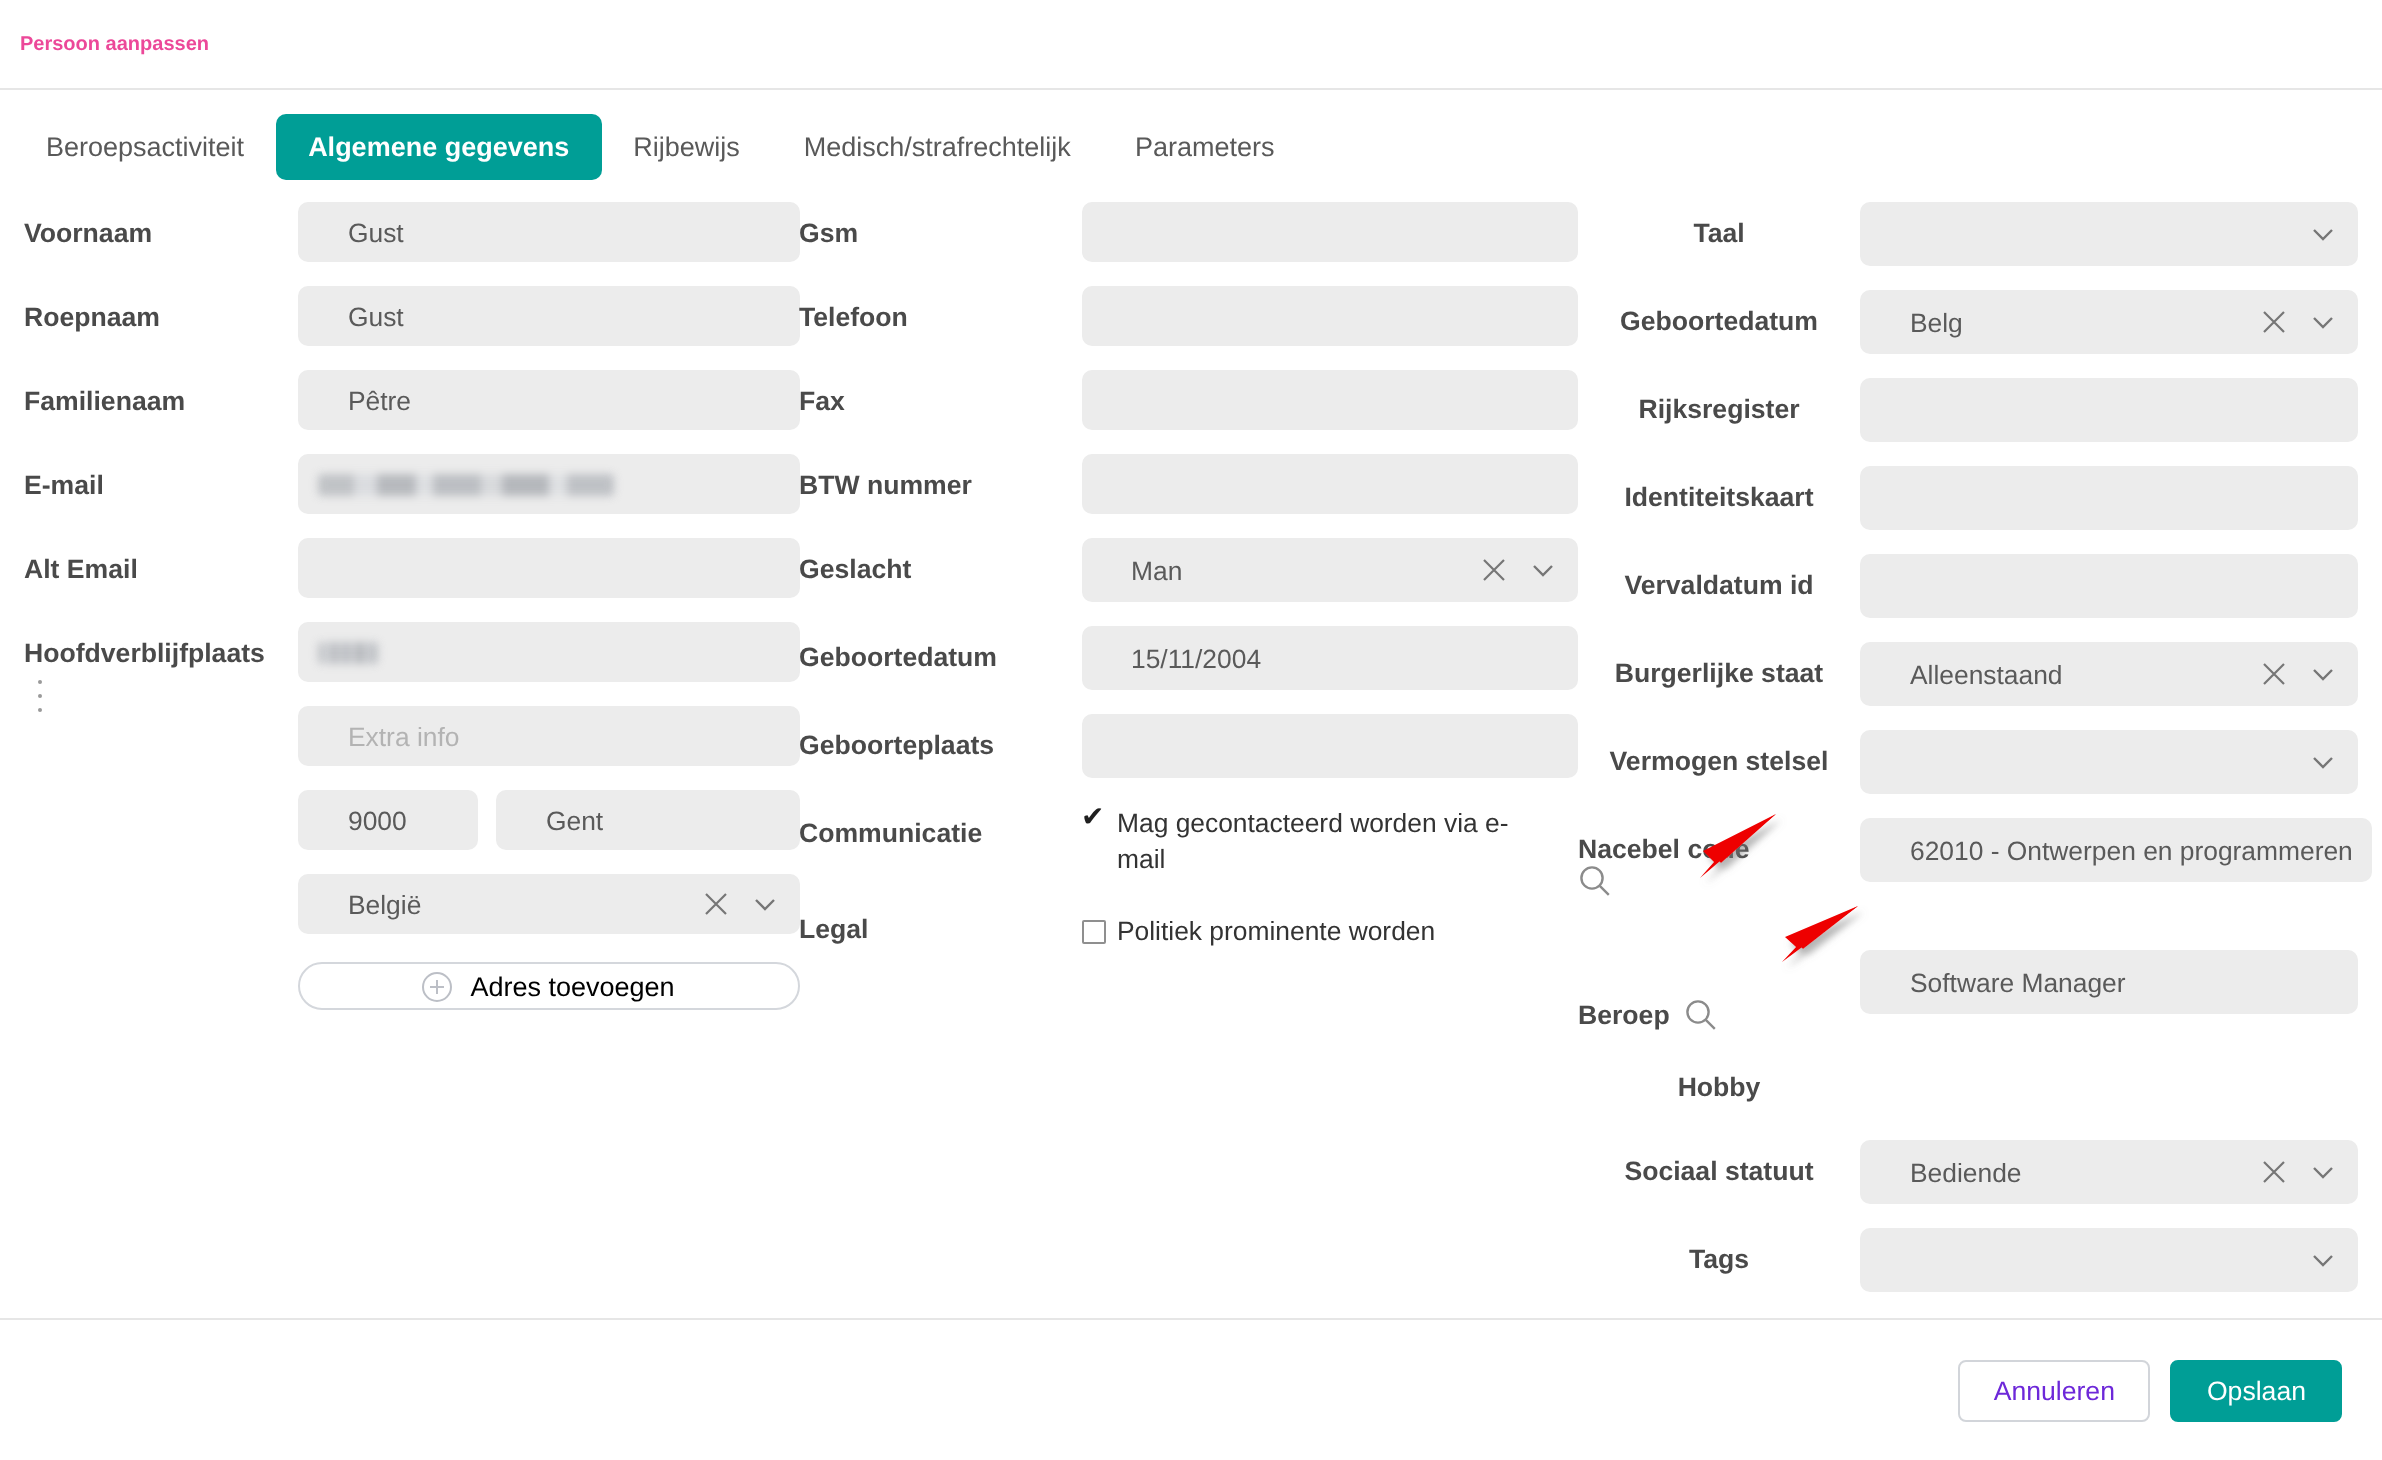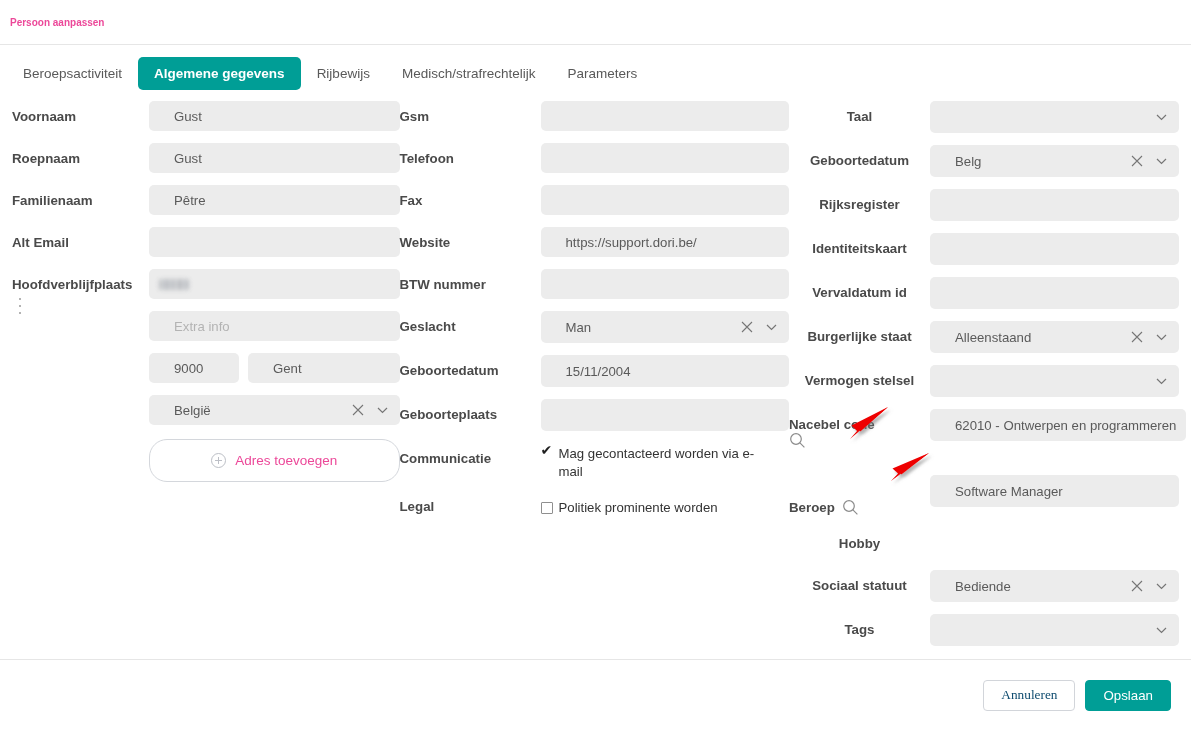--- a/index.html
+++ b/index.html
@@ -139,29 +139,29 @@
   }
   .dots-menu i { display: block; width: 2px; height: 2px; border-radius: 50%; background: #9a9a9a; }
 
   
   .pair { display: flex; gap: 9px; }
   .pair .field.zip { width: 90px; flex: 0 0 90px; }
   .pair .field.city { flex: 1 1 auto; }
 
   
   .add-btn {
-    height: 43px;
+    height: 24px;
     border: 1px solid #d4d7dc;
     border-radius: 18px;
     display: flex;
     align-items: center;
     justify-content: center;
     gap: 9px;
     font-size: 13.5px;
-    color: #ec4899;
+    color: #000000;
     cursor: pointer;
     background: #fff;
     margin-top: 2px;
   }
   .plus-circle {
     width: 15px; height: 15px;
     border: 1px solid #bcbfc6;
     border-radius: 50%;
     position: relative;
   }
@@ -213,21 +213,21 @@
   .btn {
     height: 31px;
     border-radius: 4px;
     display: flex;
     align-items: center;
     justify-content: center;
     font-size: 13.3px;
     cursor: pointer;
     padding: 0 17px;
   }
-  .btn-cancel { background: #fff; border: 1px solid #d2d5da; color: #0c4a6e; font-family: Liberation Serif, serif; }
+  .btn-cancel { background: #fff; border: 1px solid #d2d5da; color: #6d28d9; }
   .btn-save { background: #009e96; border: 1px solid #009e96; color: #fff; }
 </style>
 </head>
 <body>
 
 <div class="header">
   <span class="header-title">Persoon aanpassen</span>
 </div>
 
 <div class="tabbar">
@@ -262,20 +262,28 @@
 
     <div class="row">
       <div class="label lbl-1">Familienaam</div>
       <div class="ctrl">
         <div class="field">
           <span class="val">Pêtre</span>
         </div>
       </div>
     </div>
 
+    <div class="row">
+      <div class="label lbl-1">E-mail</div>
+      <div class="ctrl">
+        <div class="field">
+          <span class="redacted email"></span>
+        </div>
+      </div>
+    </div>
 
     <div class="row">
       <div class="label lbl-1">Alt Email</div>
       <div class="ctrl">
         <div class="field">
           <span class="val"></span>
         </div>
       </div>
     </div>
 
@@ -346,28 +354,20 @@
 
     <div class="row">
       <div class="label lbl-2">Fax</div>
       <div class="ctrl">
         <div class="field">
           <span class="val"></span>
         </div>
       </div>
     </div>
 
-    <div class="row">
-      <div class="label lbl-2">Website</div>
-      <div class="ctrl">
-        <div class="field">
-          <span class="val">https://support.dori.be/</span>
-        </div>
-      </div>
-    </div>
 
     <div class="row">
       <div class="label lbl-2">BTW nummer</div>
       <div class="ctrl">
         <div class="field">
           <span class="val"></span>
         </div>
       </div>
     </div>
 

